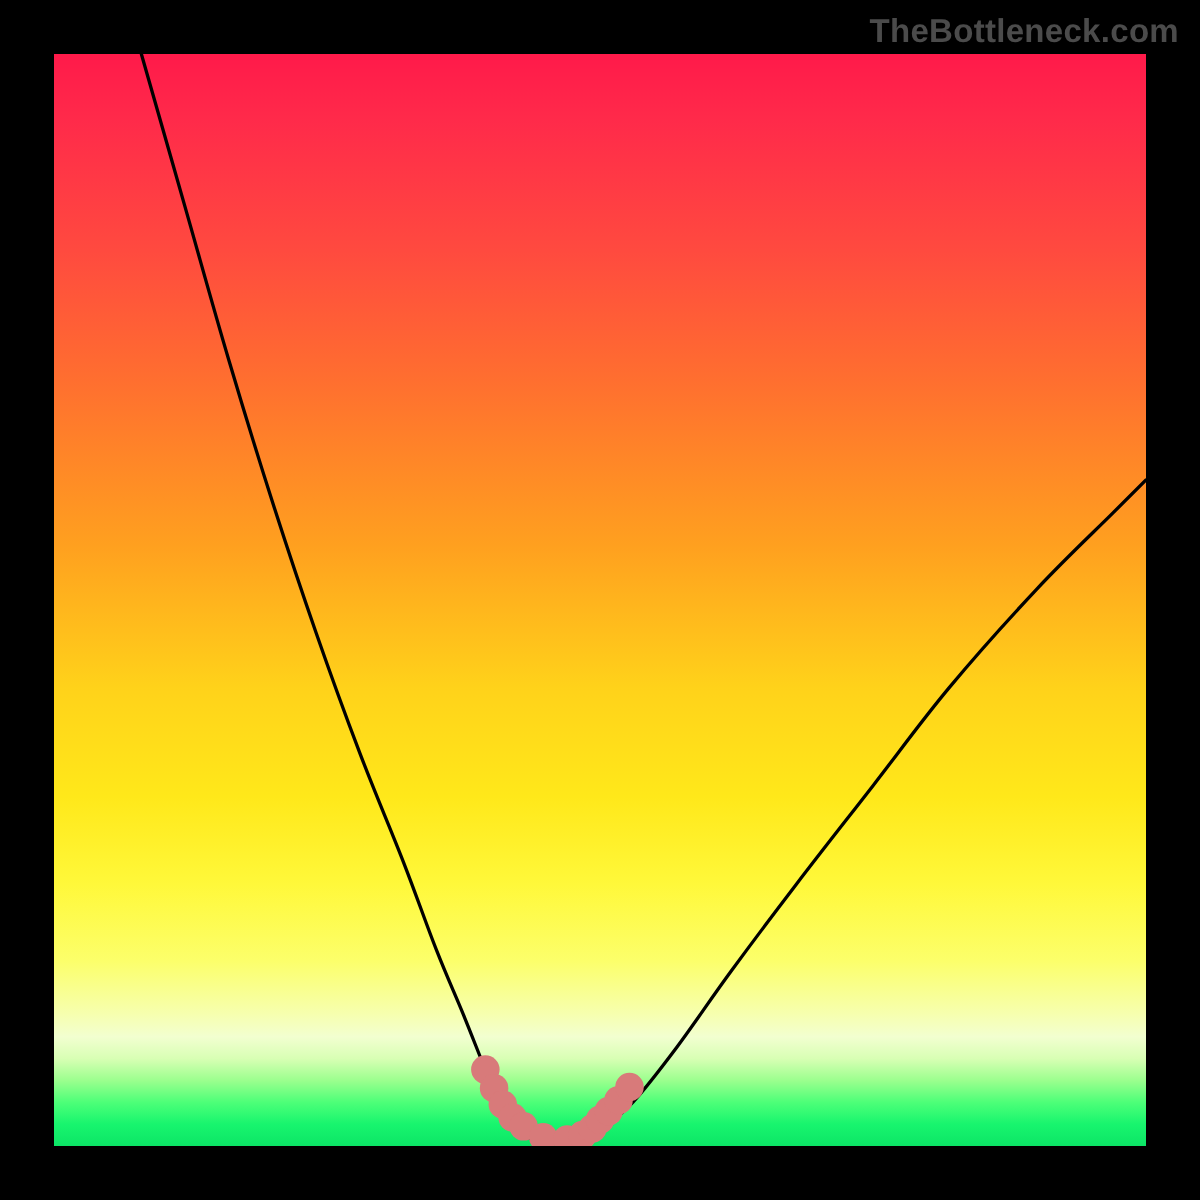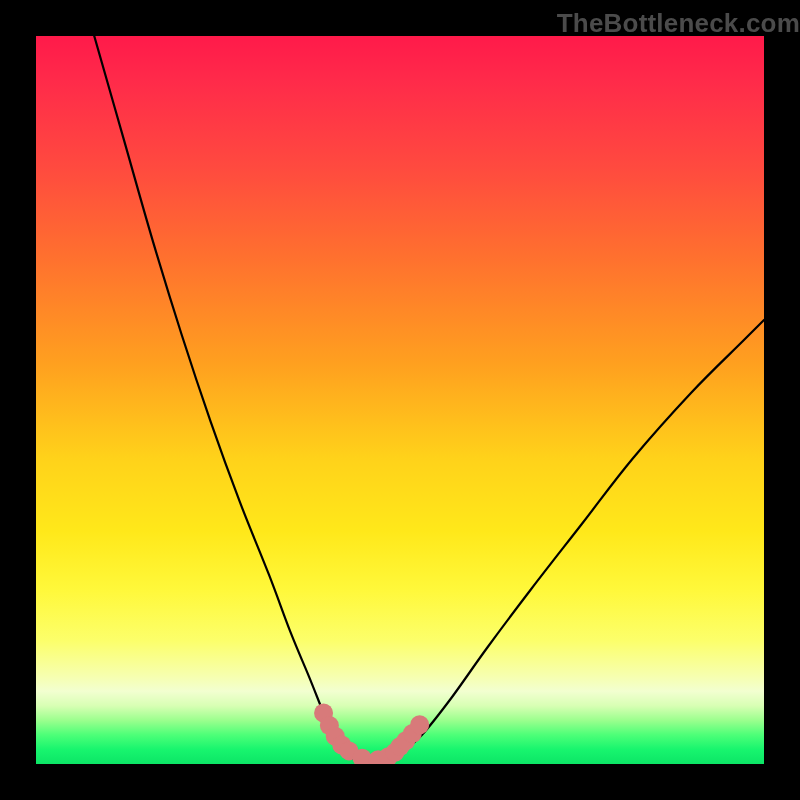--- a/index.html
+++ b/index.html
@@ -13,23 +13,23 @@
   }
   .frame {
     position: relative;
     width: 800px;
     height: 800px;
     background: #000;
   }
   .watermark {
     position: absolute;
     top: 8px;
-    right: 0;
+    right: 14px;
     color: #4b4b4b;
-    font-size: 26px;
+    font-size: 22px;
     font-weight: 600;
     letter-spacing: 0.2px;
     z-index: 20;
     user-select: none;
   }
   
   .plot {
     position: absolute;
     left: 36px;
     top: 36px;

